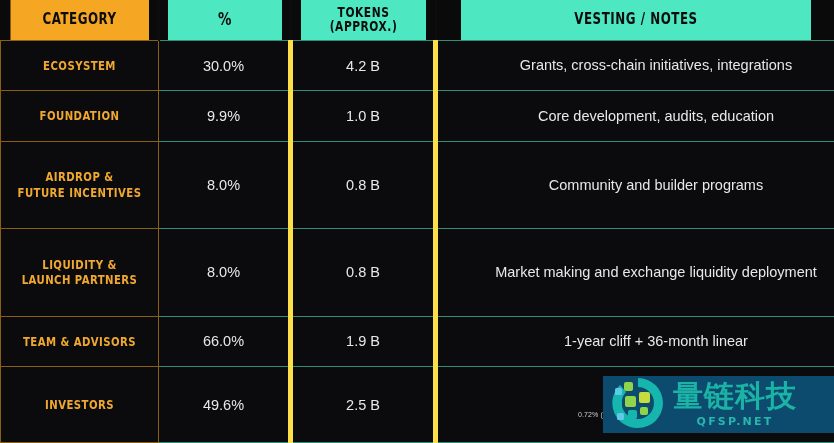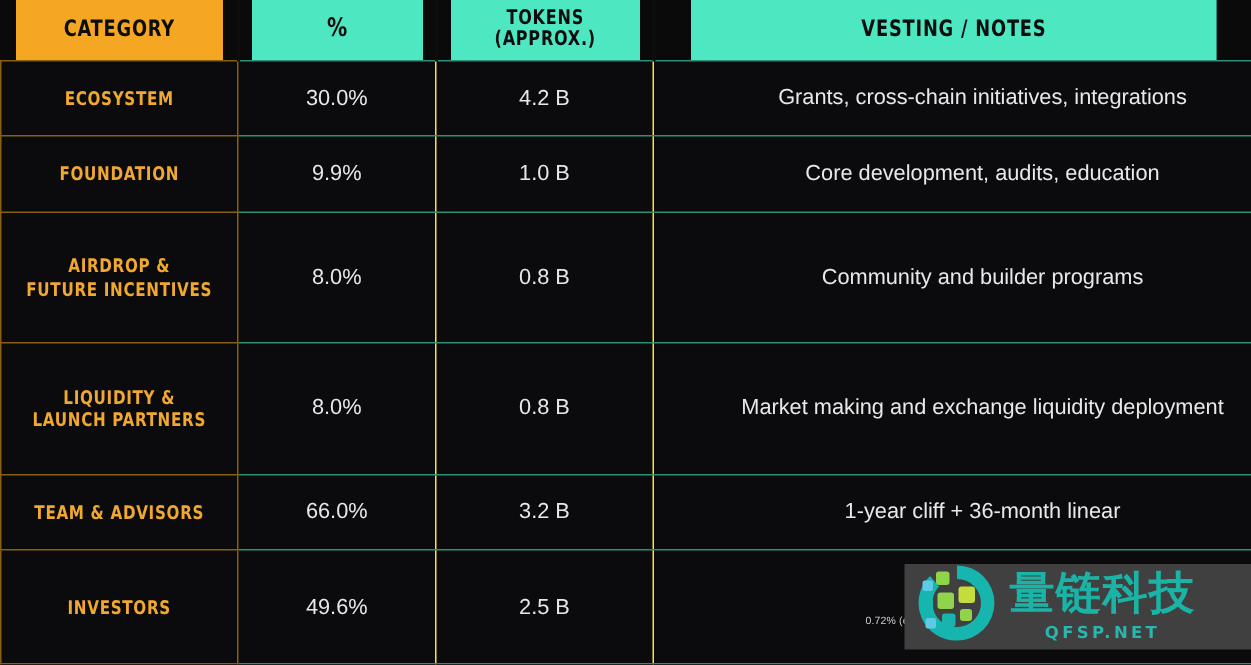--- a/index.html
+++ b/index.html
@@ -86,21 +86,21 @@
     transform: scaleX(0.9);
     white-space: pre-line;
   }
 
   td.cell-pct,
   td.cell-tokens,
   td.cell-notes {
     color: #e8e8e8;
     font-size: 14.5px;
     font-family: "Liberation Sans", sans-serif;
-    border-right: 1px solid #fde047;
+    border-right: 5px solid #fde047;
     border-bottom: 1px solid #2f8f76;
   }
   td.cell-notes { border-right: 1px solid #2f8f76; }
 
   tbody tr:first-child td.cell-pct,
   tbody tr:first-child td.cell-tokens,
   tbody tr:first-child td.cell-notes { border-top: 1px solid #2f8f76; }
   tbody tr:first-child td.cell-category { border-top: 1px solid #8a5f12; }
 
   td.cell-pct    { border-left: 1px solid #2f8f76; }
@@ -120,21 +120,21 @@
     white-space: nowrap;
   }
 
   
   #watermark {
     position: absolute;
     left: 603px;
     top: 376px;
     width: 231px;
     height: 57px;
-    background: #404040;
+    background: #0c4a6e;
     display: flex;
     align-items: center;
     gap: 6px;
     padding-left: 6px;
     box-sizing: border-box;
     pointer-events: none;
   }
   #watermark .wm-logo { flex: 0 0 auto; }
   #watermark .wm-text {
     display: flex;
@@ -232,21 +232,21 @@
       <td class="cell-notes">
         <span class="note-stack">Market making and exchange liquidity deployment</span>
       </td>
     </tr>
 
     <tr>
       <td class="cell-category">
         <span class="cat-inner">TEAM &amp; ADVISORS</span>
       </td>
       <td class="cell-pct">66.0%</td>
-      <td class="cell-tokens">3.2 B</td>
+      <td class="cell-tokens">1.9 B</td>
       <td class="cell-notes">
         <span class="note-stack">1-year cliff + 36-month linear</span>
       </td>
     </tr>
 
     <tr>
       <td class="cell-category">
         <span class="cat-inner">INVESTORS</span>
       </td>
       <td class="cell-pct">49.6%</td>

